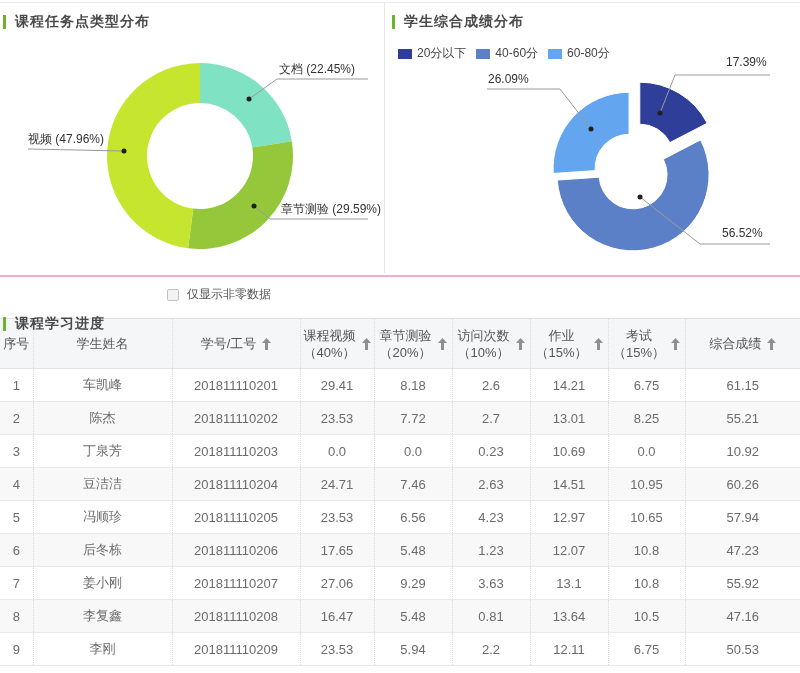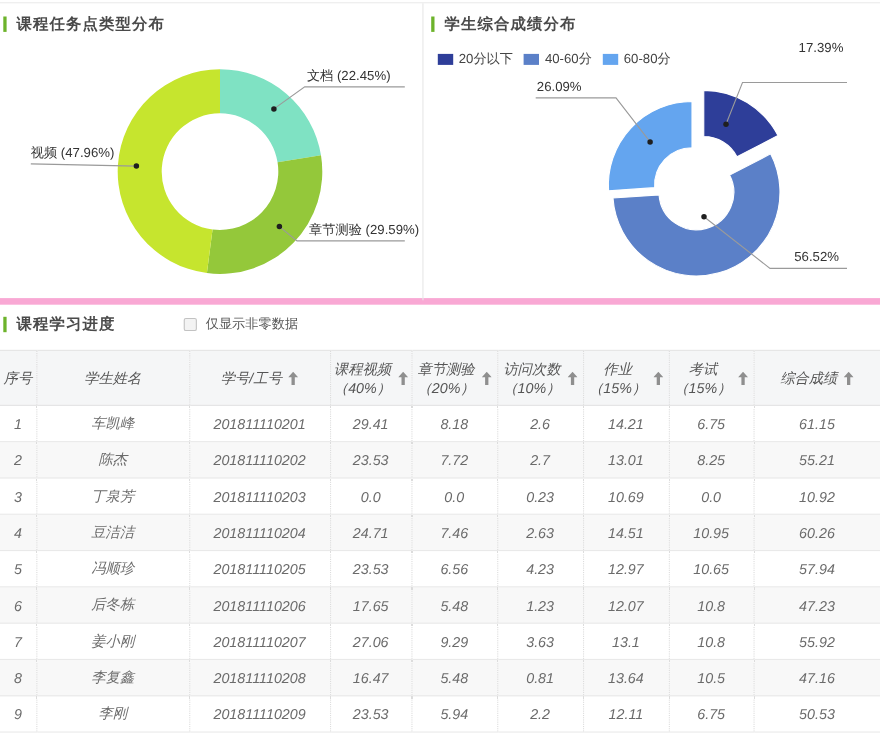--- a/index.html
+++ b/index.html
@@ -7,47 +7,47 @@
   body { font-family: "Liberation Sans", "DejaVu Sans", sans-serif; }
   .page { position: relative; width: 800px; height: 673px; background: #fff; overflow: hidden; }
 
   
   .section-title { display: flex; align-items: center; gap: 9px; }
   .green-bar { width: 3px; height: 14px; background: #6db32b; display: inline-block; }
   .section-title h2 { font-size: 14px; font-weight: bold; color: #4a4a4a; letter-spacing: 1px; }
 
   
   .charts-row { position: absolute; top: 2px; left: 0; width: 800px; height: 275px;
-                border-top: 1px solid #ececec; border-bottom: 6px solid #f9a8d4; }
+                border-top: 1px solid #ececec; border-bottom: 2px solid #f9a8d4; }
   .v-divider { position: absolute; left: 384px; top: 0; width: 1px; height: 270px; background: #e7e7e7; }
   .panel-title-left  { position: absolute; left: 3px;  top: 10px; }
   .panel-title-right { position: absolute; left: 392px; top: 10px; }
 
   .chart-svg { position: absolute; top: 28px; }
   #donut1 { left: 0; }
   #donut2 { left: 384px; }
   .leader { fill: none; stroke: #9a9a9a; stroke-width: 1; }
   .leader-dot { fill: #1f1f1f; }
 
   .callout { position: absolute; font-size: 12px; color: #333; white-space: nowrap; line-height: 14px; }
 
   
   .legend { position: absolute; left: 398px; top: 42px; display: flex; flex-direction: row; gap: 10px; }
   .legend-item { display: flex; align-items: center; gap: 5px; font-size: 12px; color: #444; cursor: pointer; }
   .legend-swatch { width: 14px; height: 10px; display: inline-block; }
 
   
   .table-section { position: absolute; top: 277px; left: 0; width: 800px; }
   .section-header { position: relative; height: 32px; padding-top: 9px; }
-  .section-header .section-title { padding-left: 3px; }
+  .section-header .section-title { padding-left: 3px; margin-top: 29px; }
   .filter { position: absolute; left: 167px; top: 9px; display: flex; align-items: center; gap: 8px; cursor: pointer; }
   .checkbox { width: 12px; height: 12px; border: 1px solid #c2c2c2; background: #f3f3f3; border-radius: 2px; display: inline-block; }
   .filter-label { font-size: 12px; color: #555; }
 
-  table { border-collapse: collapse; table-layout: fixed; width: 800px; margin-top: 9px; font-style: italic; }
+  table { border-collapse: collapse; table-layout: fixed; width: 800px; margin-top: 9px; }
   thead th { height: 50px; background: #f5f6f7; font-weight: normal; font-size: 13px; color: #555;
              border-top: 1px solid #e4e4e4; border-bottom: 1px solid #e4e4e4; }
   thead th + th, tbody td + td { border-left: 1px dotted #dcdcdc; }
   .th-flex { display: flex; align-items: center; justify-content: center; gap: 6px; }
   .th-lines { display: flex; flex-direction: column; line-height: 17px; }
   .sort-arrow { flex: 0 0 auto; }
   tbody td { height: 33px; text-align: center; font-size: 13px; color: #6b6b6b;
              border-bottom: 1px solid #e9e9e9; }
   tbody tr:nth-child(even) td { background: #f8f8f8; }
 </style>
@@ -110,21 +110,21 @@
           <path d="M169.25456182456327,142.4709896724602 A76,76 0 0 1 245.0763951105534,61.27006695129646 L245.0763951105534,103.27006695129646 A34,34 0 0 0 211.15610127208413,139.59679553708025 Z" fill="#64a5ef" stroke="#fff" stroke-width="1"></path>
         </g>
       <polyline class="leader" points="276,82 291,44 386,44"></polyline>
       <circle class="leader-dot" cx="276" cy="82" r="2.5"></circle>
       <polyline class="leader" points="103,58 176,58 207,98"></polyline>
       <circle class="leader-dot" cx="207" cy="98" r="2.5"></circle>
       <polyline class="leader" points="256,166 316,213 386,213"></polyline>
       <circle class="leader-dot" cx="256" cy="166" r="2.5"></circle>
     </svg>
 
-    <div class="callout" style="left:726px; top:33px;">17.39%</div>
+    <div class="callout" style="left:726px; top:52px;">17.39%</div>
     <div class="callout" style="left:488px; top:69px;text-align:center;">26.09%</div>
     <div class="callout" style="left:722px; top:223px;">56.52%</div>
   </div>
 
   <div class="table-section">
     <div class="section-header">
       <div class="section-title">
         <span class="green-bar"></span>
         <h2>课程学习进度</h2>
       </div>

